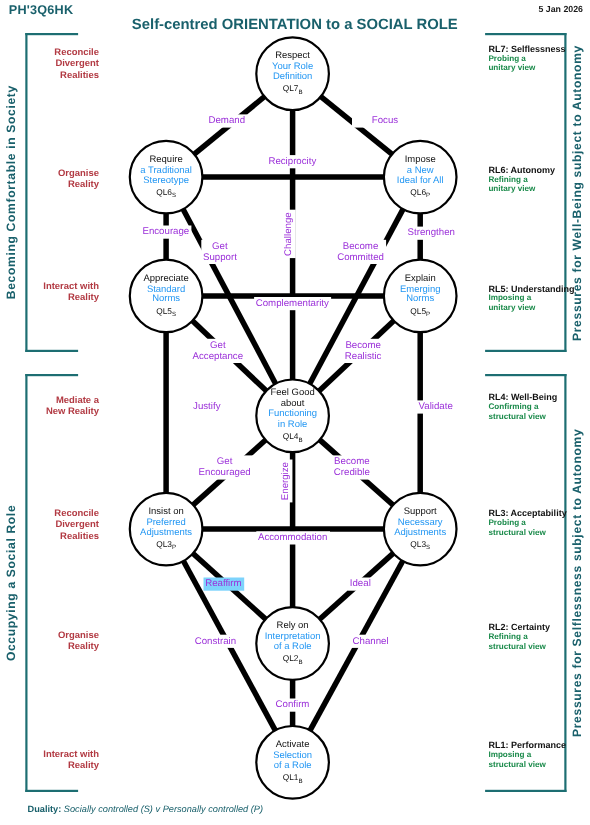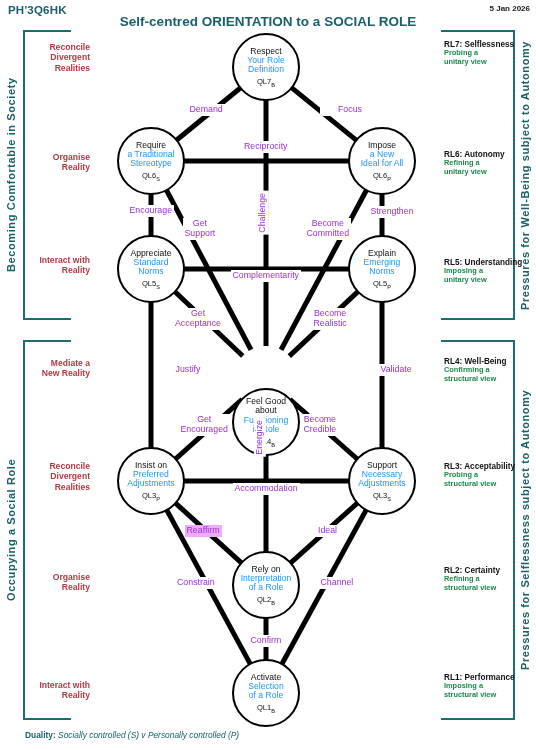--- a/index.html
+++ b/index.html
@@ -143,21 +143,21 @@
       <div class="node" style="left: 117px; top: 235px;">
         <div class="l1">Appreciate</div>
         <div class="l2">Standard<br>Norms</div>
         <div class="code">QL5<sub>S</sub></div>
       </div>
       <div class="node" style="left: 348px; top: 235px;">
         <div class="l1">Explain</div>
         <div class="l2">Emerging<br>Norms</div>
         <div class="code">QL5<sub>P</sub></div>
       </div>
-      <div class="node" style="left: 232px; top: 344px; margin-top: 44px;">
+      <div class="node" style="left: 232px; top: 344px;">
         <div class="l1">Feel Good<br>about</div>
         <div class="l2">Functioning<br>in Role</div>
         <div class="code">QL4<sub>B</sub></div>
       </div>
       <div class="node" style="left: 117px; top: 447px;">
         <div class="l1">Insist on</div>
         <div class="l2">Preferred<br>Adjustments</div>
         <div class="code">QL3<sub>P</sub></div>
       </div>
       <div class="node" style="left: 348px; top: 447px;">
@@ -187,21 +187,21 @@
       <div class="elabel" style="background: rgb(255, 255, 255); padding: 1px 2px; left: 304.5px; top: 218px;">Become<br>Committed</div>
       <div class="elabel" style="background: rgb(255, 255, 255); padding: 1px 2px; left: 230.5px; top: 270px;">Complementarity</div>
       <div class="elabel" style="background: rgb(255, 255, 255); padding: 1px 2px; left: 173px; top: 308px;">Get<br>Acceptance</div>
       <div class="elabel" style="background: rgb(255, 255, 255); padding: 1px 2px; left: 311.5px; top: 308px;">Become<br>Realistic</div>
       <div class="elabel" style="background: rgb(255, 255, 255); padding: 1px 2px; left: 136.5px; top: 364px; margin-left: 37px;">Justify</div>
       <div class="elabel" style="background: rgb(255, 255, 255); padding: 1px 2px; left: 367.5px; top: 364px; margin-left: 11px;">Validate</div>
       <div class="elabel" style="background: rgb(255, 255, 255); padding: 1px 2px; left: 178.5px; top: 414px;">Get<br>Encouraged</div>
       <div class="elabel" style="background: rgb(255, 255, 255); padding: 1px 2px; left: 301.5px; top: 414px;">Become<br>Credible</div>
       <div class="elabel vert" style="background: rgb(255, 255, 255); padding: 2px 1px; left: 254px; top: 417.5px;">Energize</div>
       <div class="elabel" style="background: rgb(255, 255, 255); padding: 1px 2px; left: 232.5px; top: 483px;">Accommodation</div>
-      <div class="elabel" style="background: #f0abfc; padding: 1px 2px; left: 184.5px; top: 525px;">Reaffirm</div>
+      <div class="elabel" style="background: #7dd3fc; padding: 1px 2px; left: 184.5px; top: 525px;">Reaffirm</div>
       <div class="elabel" style="background: rgb(255, 255, 255); padding: 1px 2px; left: 316px; top: 525px;">Ideal</div>
       <div class="elabel" style="background: rgb(255, 255, 255); padding: 1px 2px; left: 175px; top: 577px;">Constrain</div>
       <div class="elabel" style="background: rgb(255, 255, 255); padding: 1px 2px; left: 318.5px; top: 577px;">Channel</div>
       <div class="elabel" style="background: rgb(255, 255, 255); padding: 1px 2px; left: 248.5px; top: 635px;">Confirm</div>
     </div>
 </div>
 
 <div class="abs" id="footer">
   <b>Duality:</b>
   <i>Socially controlled (S)  v   Personally controlled (P)</i>

